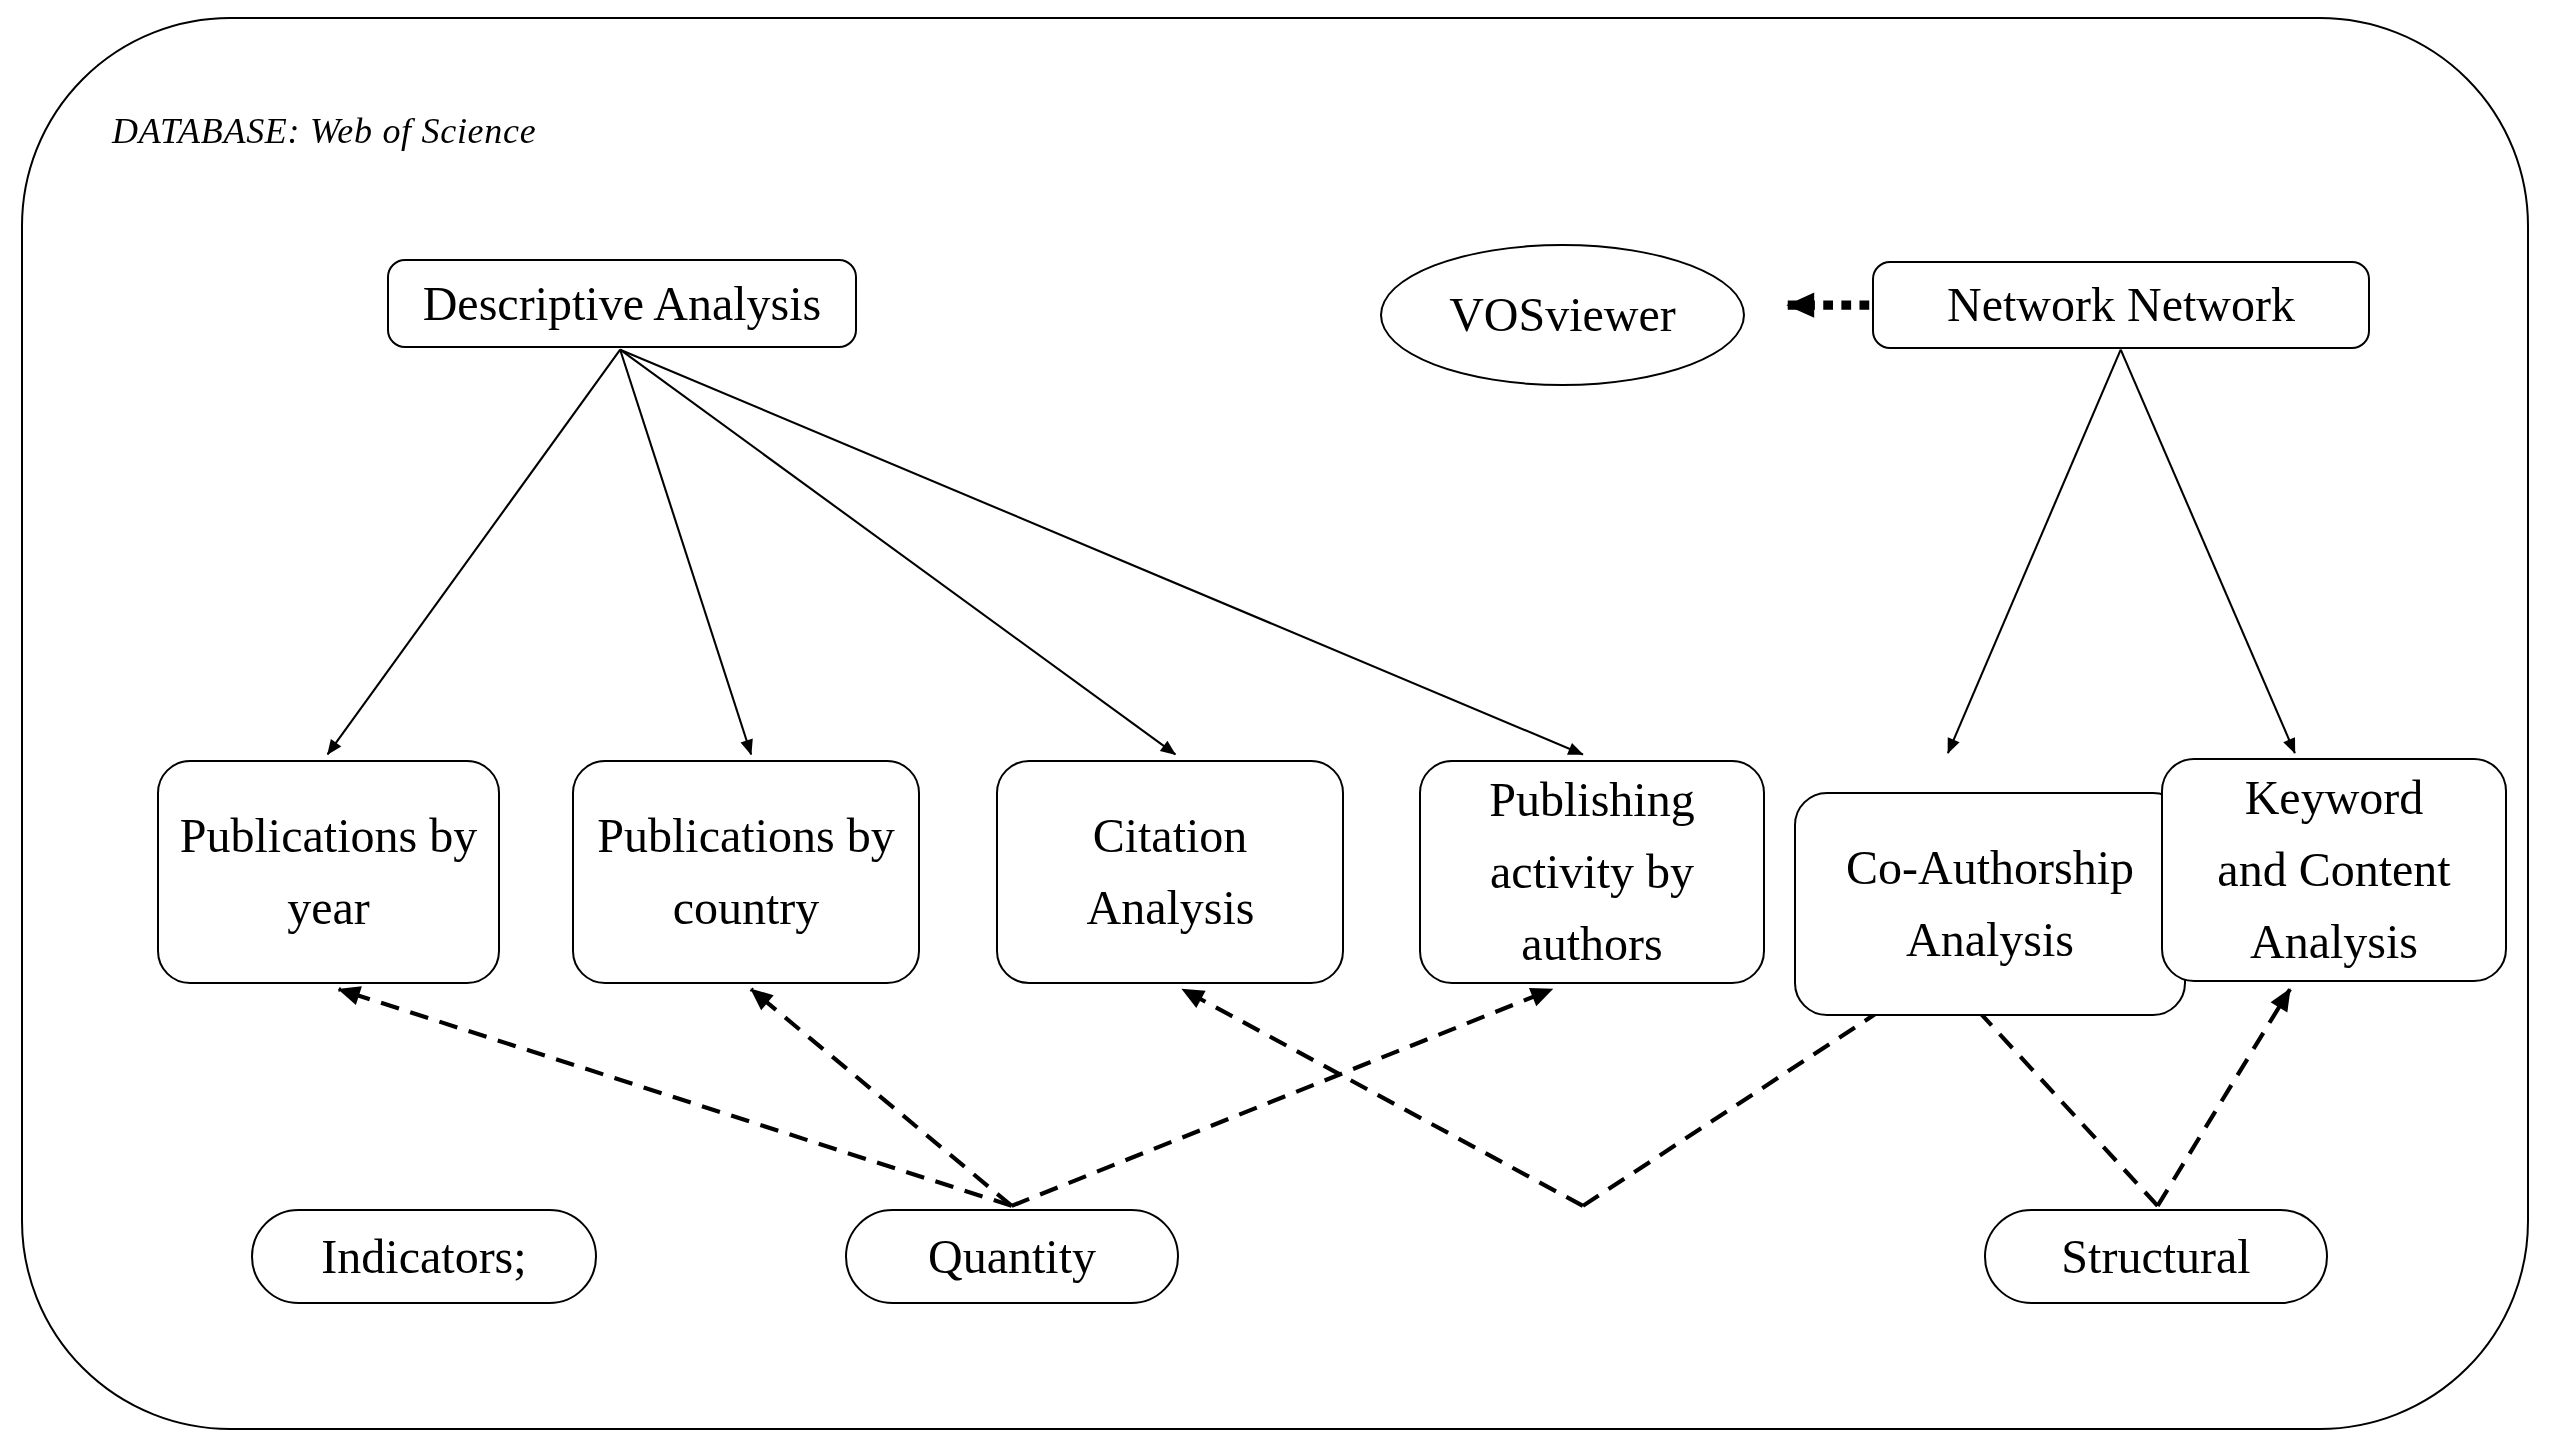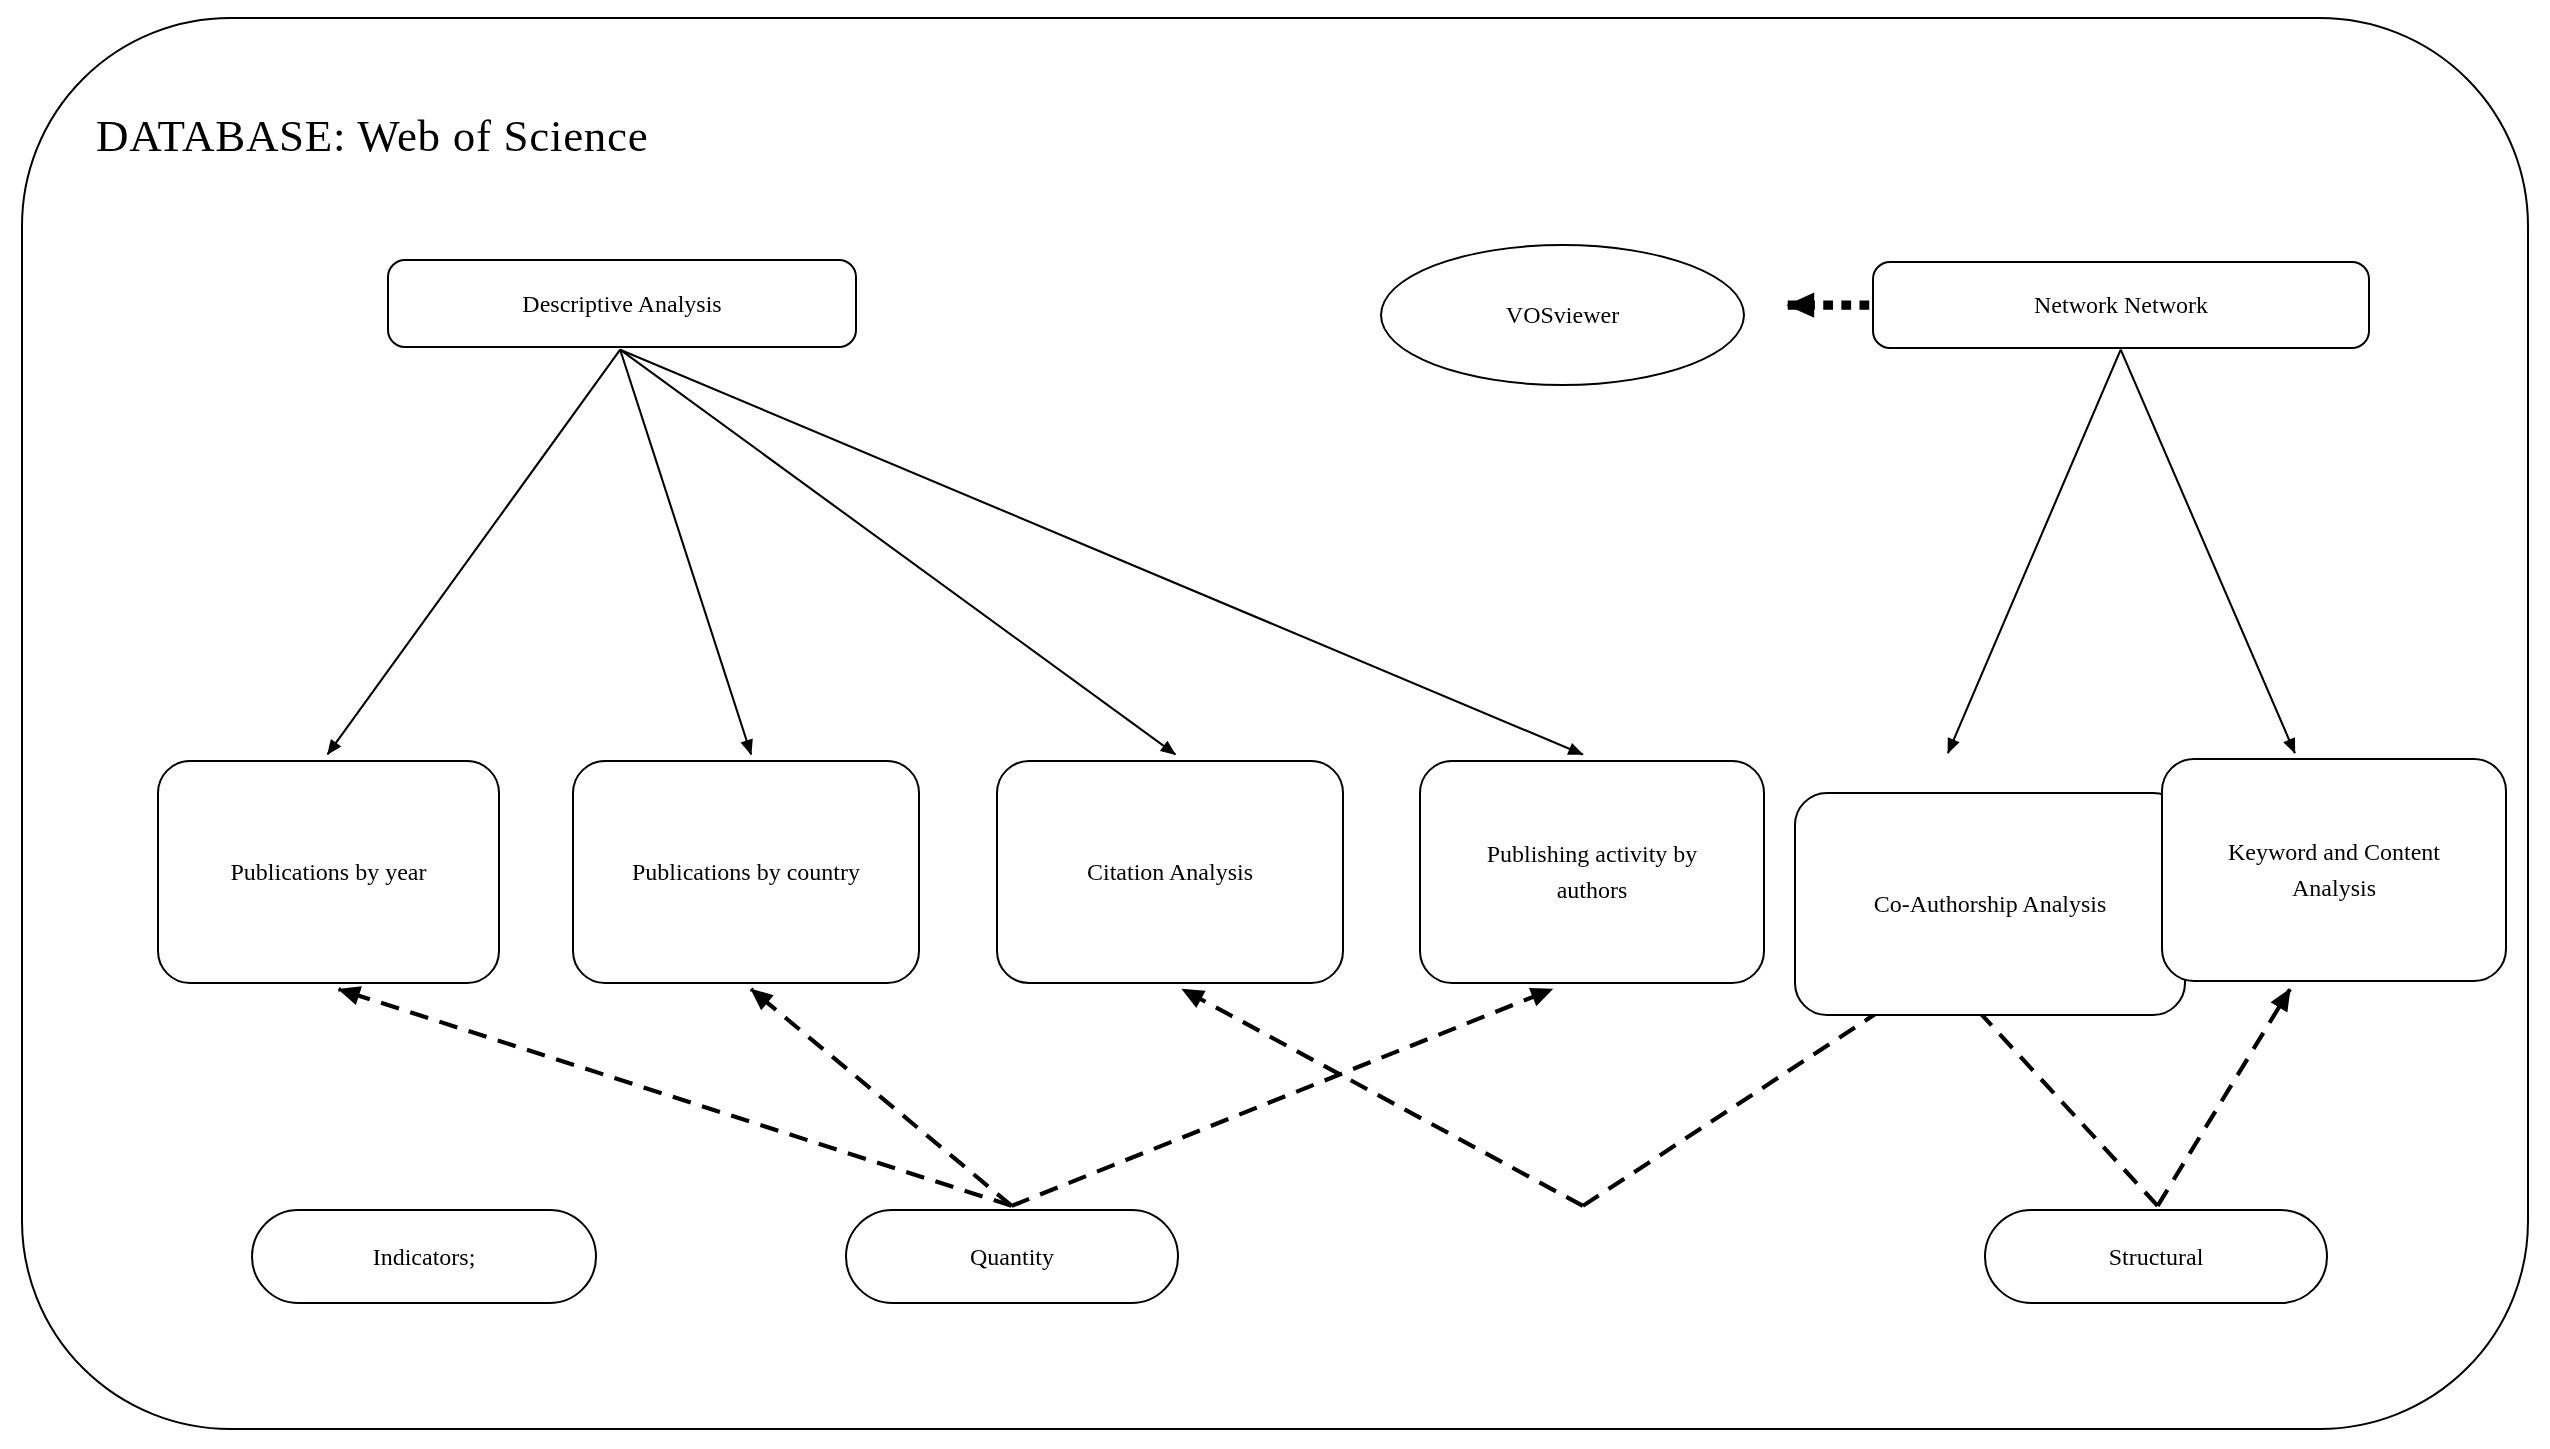--- a/index.html
+++ b/index.html
@@ -16,35 +16,36 @@
     position: absolute;
     left: 21px; top: 16.7px;
     width: 2508px; height: 1413px;
     border: 2.1px solid #000000;
     border-radius: 209px;
     box-sizing: border-box;
     background: #ffffff;
   }
   #db-label {
     position: absolute;
-    left: 96px; top: 110px;
-    font-size: 45px;
+    left: 112px; top: 110px;
+    font-size: 36px;
     letter-spacing: 0.7px;
     white-space: nowrap;
+    font-style: italic;
   }
   .node {
     position: absolute;
     box-sizing: border-box;
     border: 2.8px solid #000000;
     background: #ffffff;
     display: flex;
     align-items: center;
     justify-content: center;
     text-align: center;
-    font-size: 24px;
+    font-size: 48px;
     line-height: 1.5;
   }
   .node .lbl { display: inline-block; }
   .rect-sm { border-radius: 18px; }
   .rect-md { border-radius: 33px; }
   .pill    { border-radius: 49px; border-width: 2.1px; }
   .ellipse {
     border-radius: 50%;
     border-width: 2.1px;
   }

